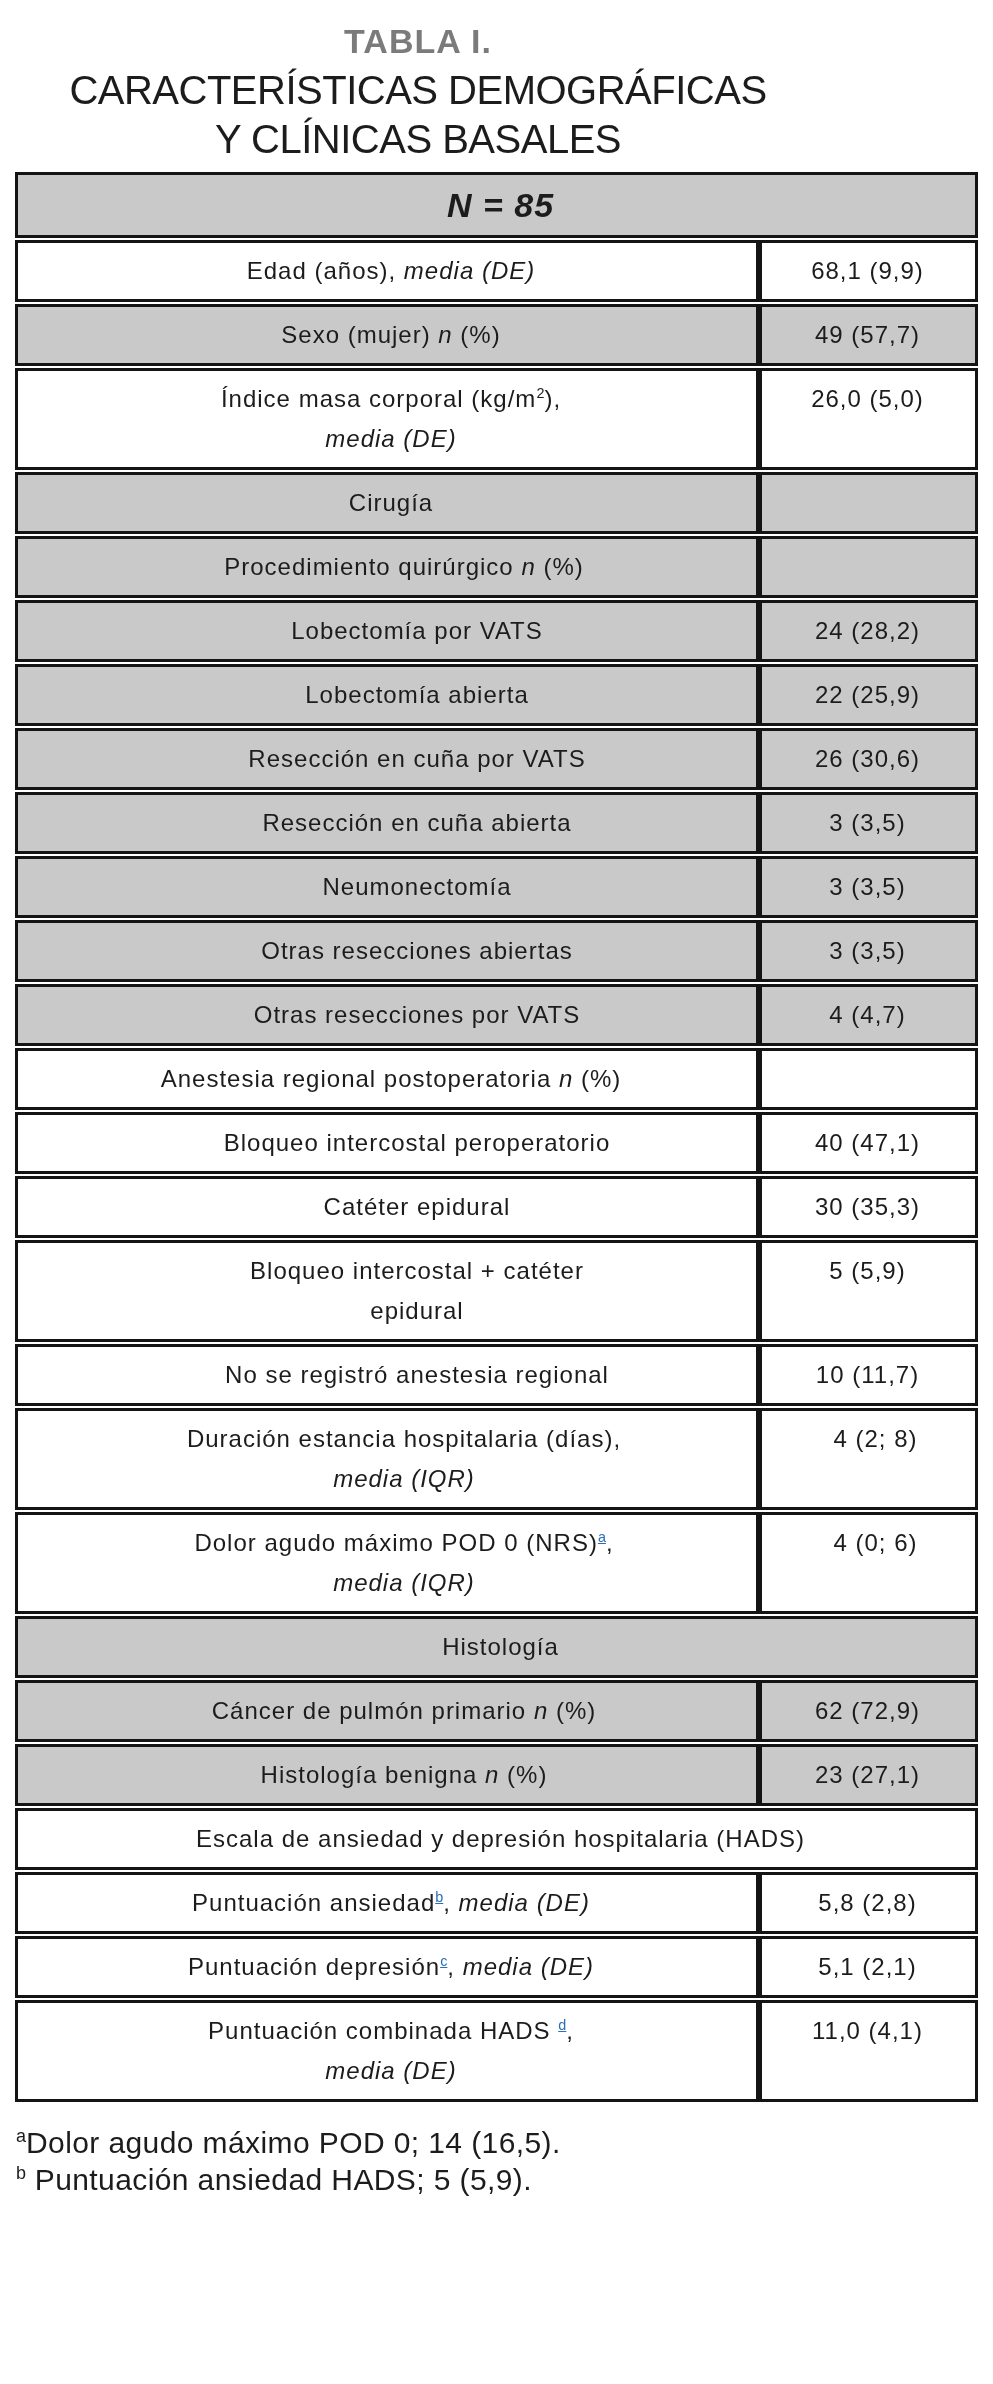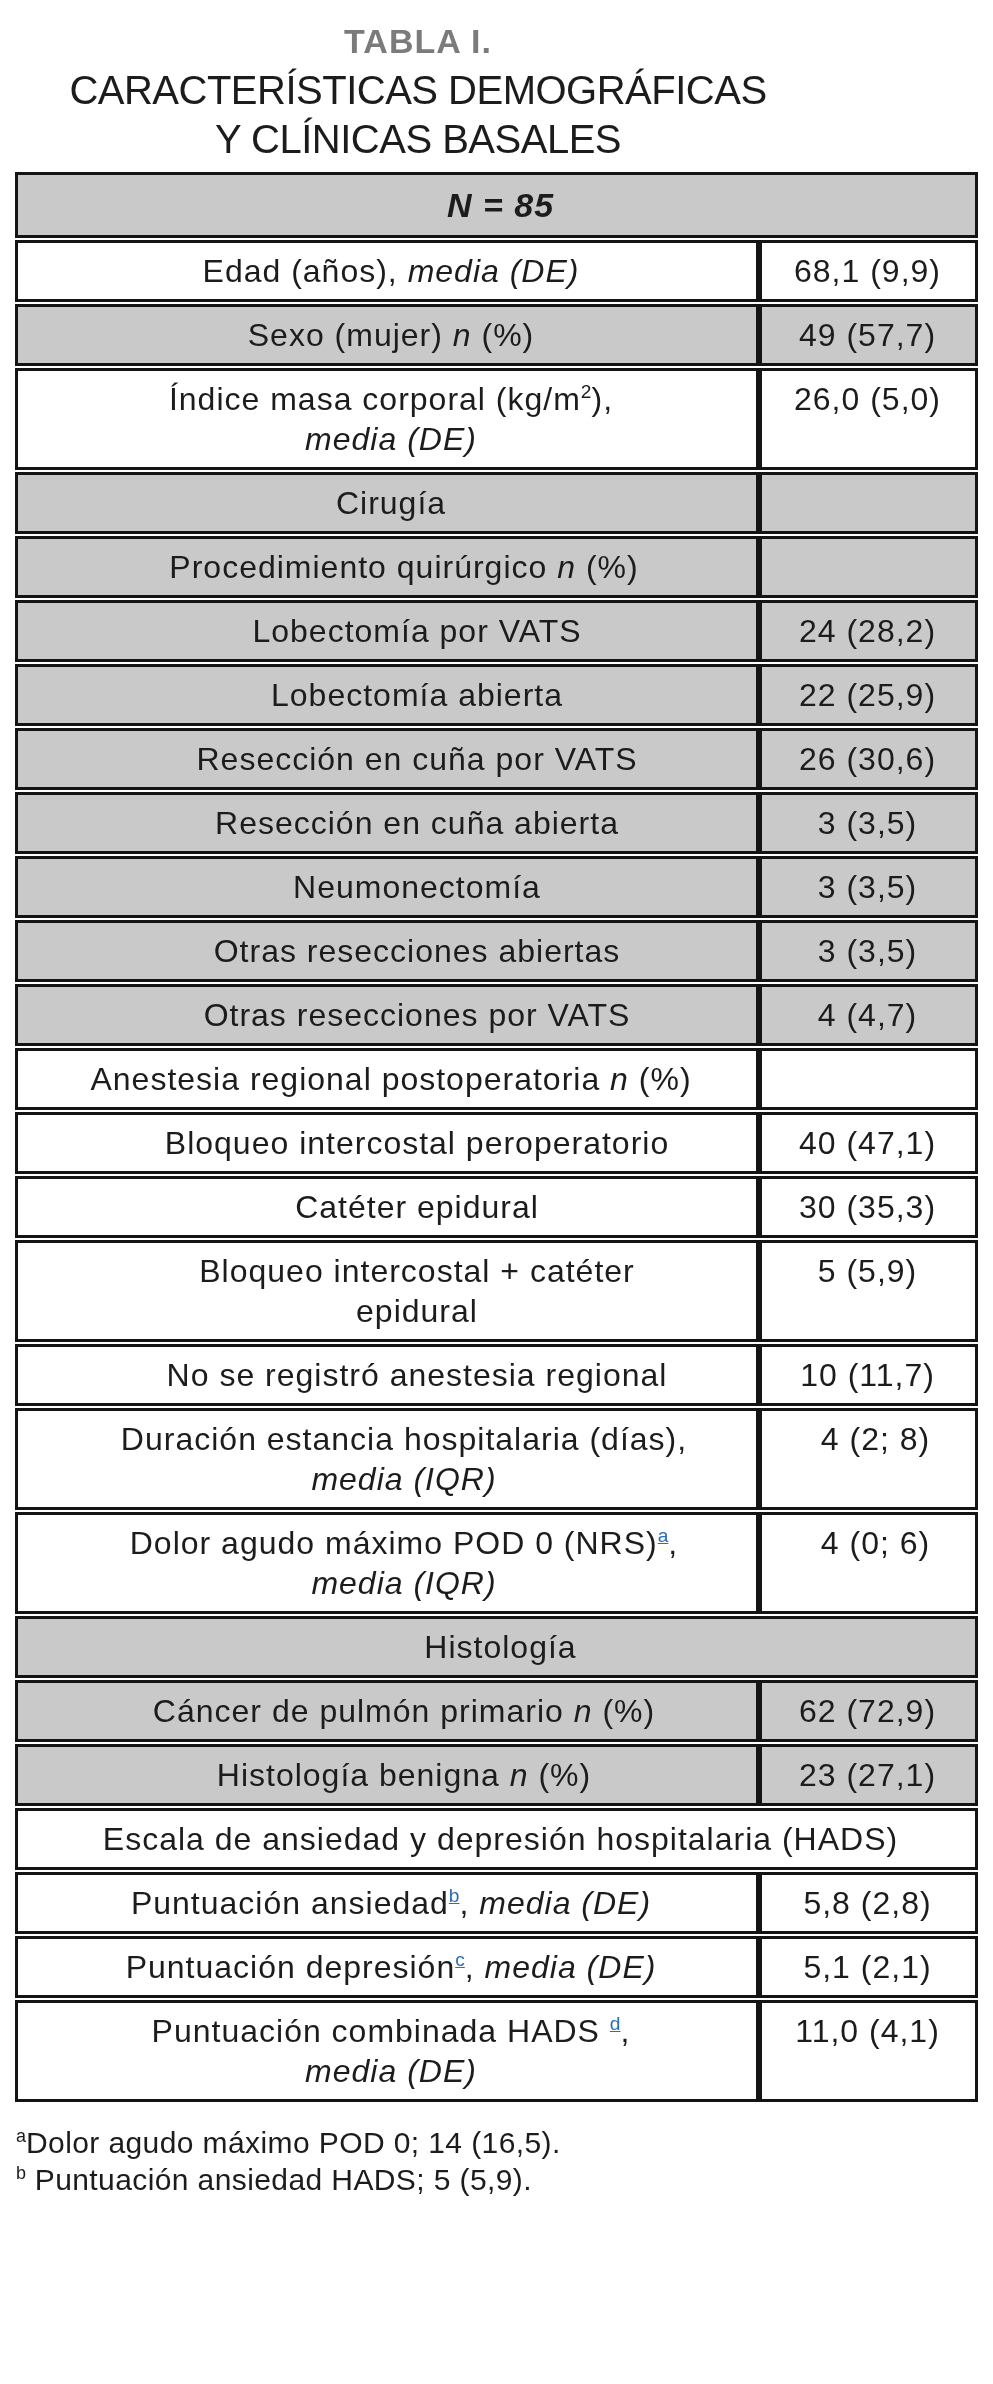--- a/index.html
+++ b/index.html
@@ -23,21 +23,21 @@
   .title-line{ font-size:40px; line-height:49px; letter-spacing:-0.5px; }
 
   table.demo{
     border-collapse:separate; border-spacing:0 2px;
     table-layout:fixed;
     width:963px; margin:6px 0 0 15px;
   }
   td{
     border:3px solid var(--border);
     background:#ffffff;
-    font-size:32px; line-height:40px; letter-spacing:1px;
+    font-size:24px; line-height:40px; letter-spacing:1px;
     padding:8px 8px; vertical-align:top;
     overflow:hidden;
   }
   tr.gray td{ background:var(--gray); }
   td.label{ padding-left:16px;text-align:center; }
   td.label.ind1{ padding-left:42px; }
   td.label.ind2{ padding-left:68px; }
   td.label.header{ font-weight:bold; font-style:italic; font-size:34px; padding-top:10px; padding-bottom:10px;}
   td.value{ text-align:center; padding-left:4px; padding-right:6px; }
   td.value.left{ text-align:center; padding-left:20px; }

